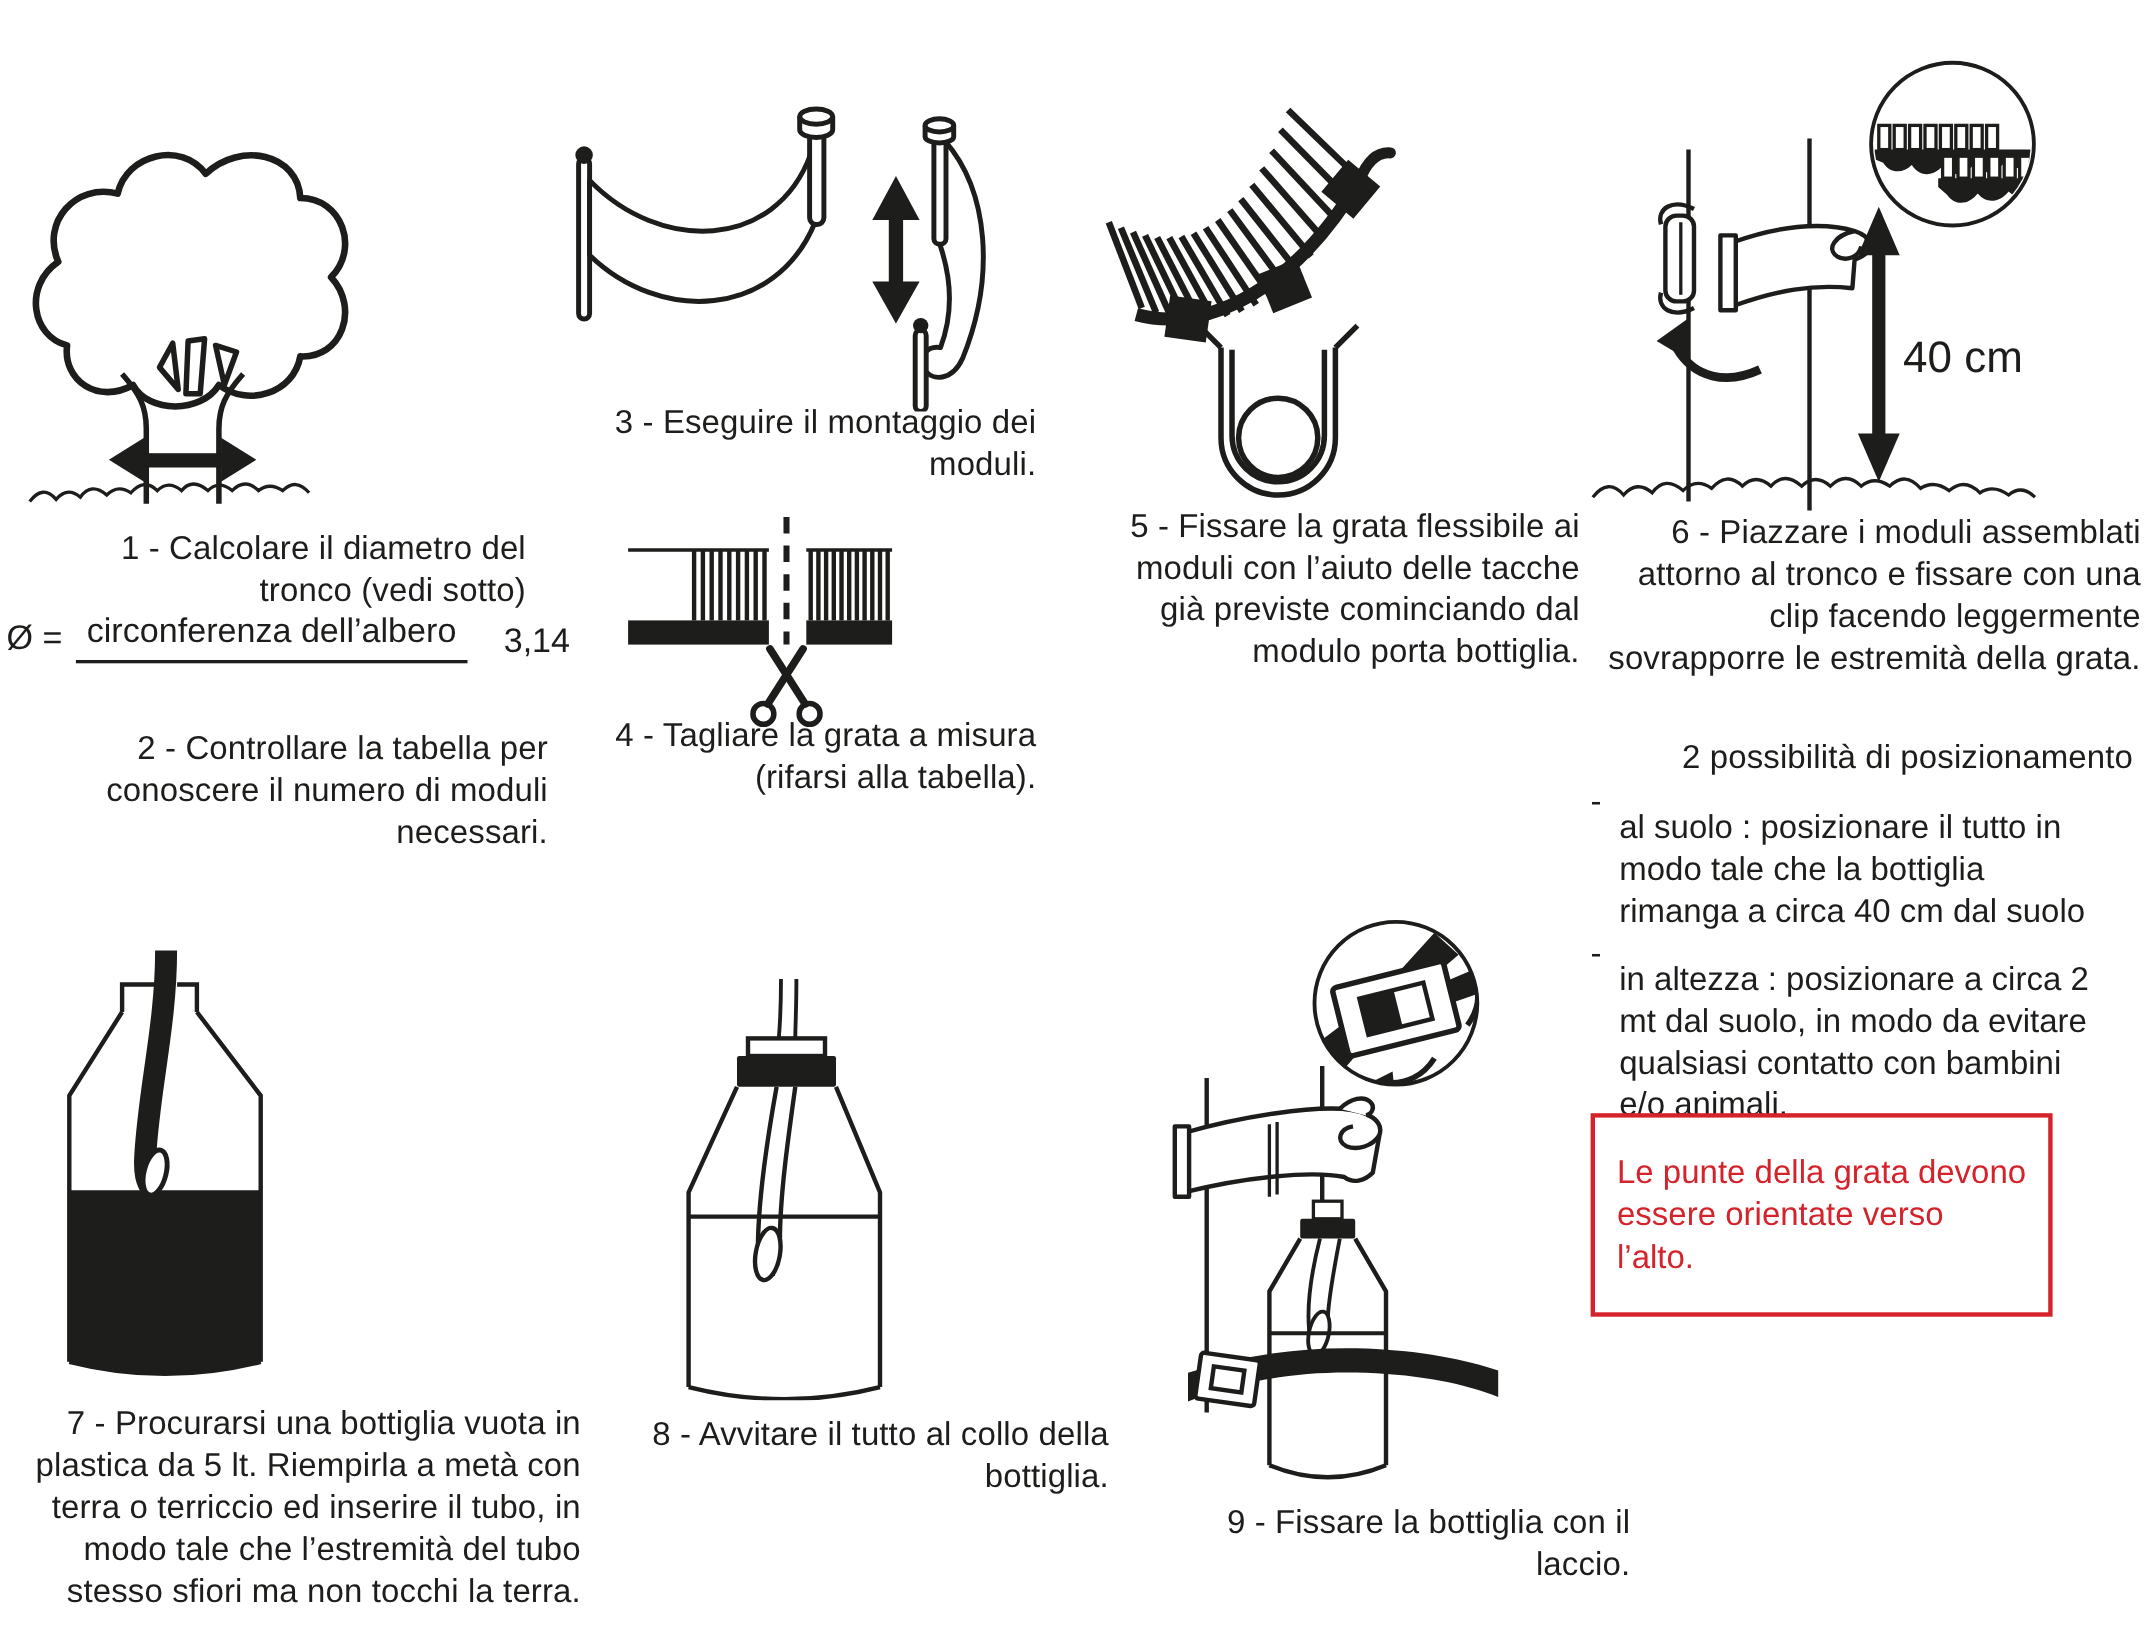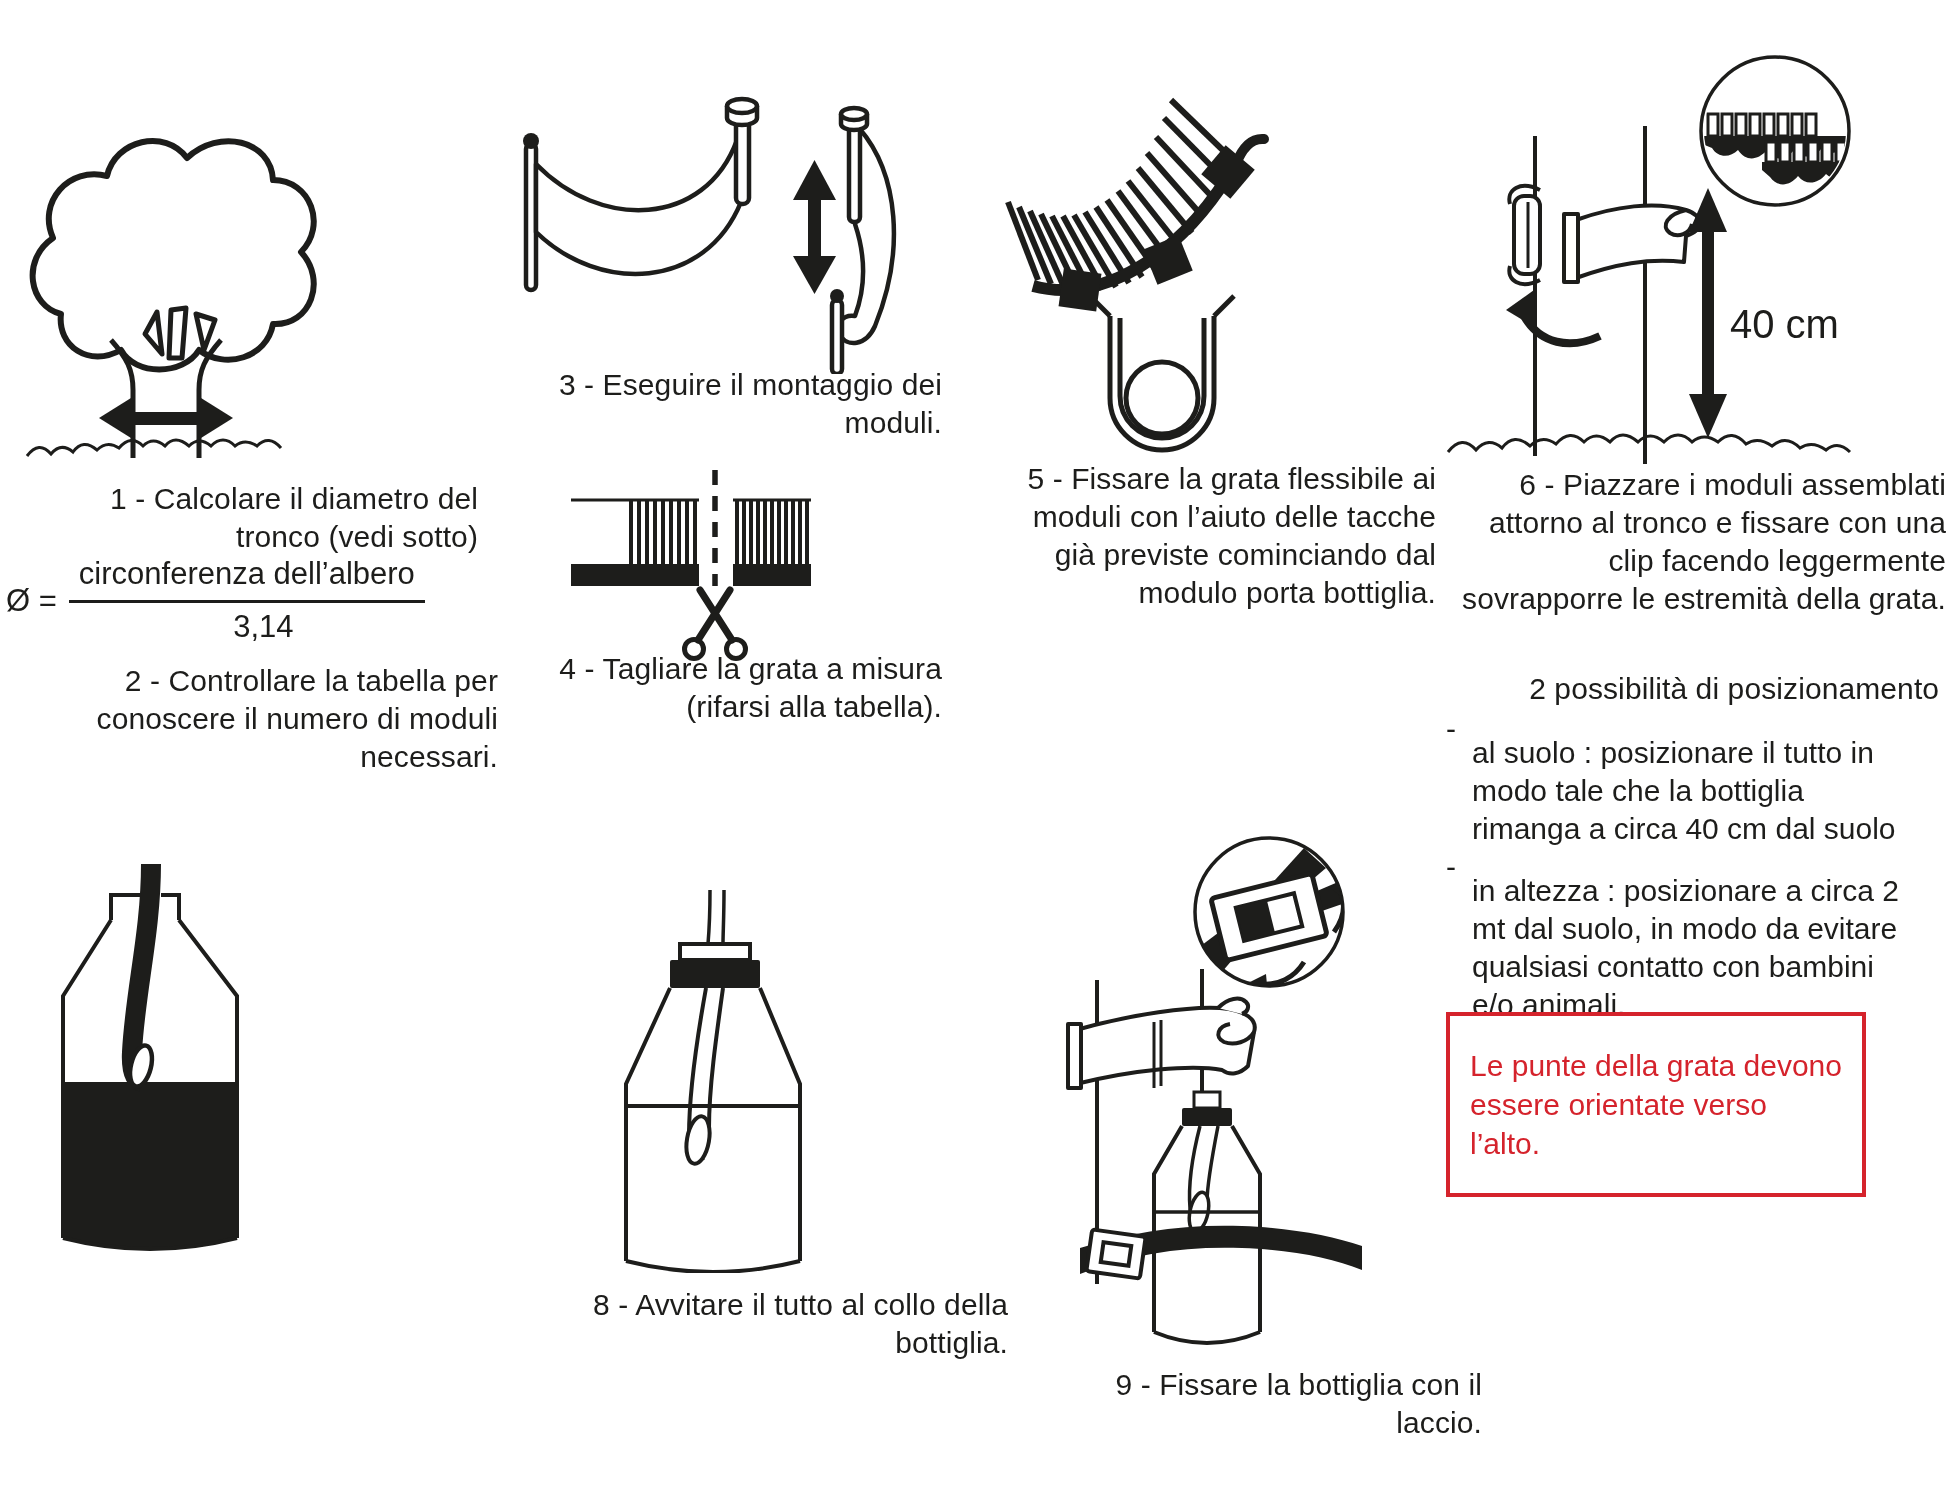--- a/index.html
+++ b/index.html
@@ -11,21 +11,21 @@
   .txt{
     position:absolute;margin:0;font-size:30px;line-height:38px;
     font-weight:500;letter-spacing:.1px;color:var(--ink,#1d1d1b);text-align:right;
   }
   .ill{position:absolute;}
   .formula{
     position:absolute;display:flex;align-items:center;
     font-size:31px;font-weight:500;
   }
   .fsym{padding-right:12px;}
-  .frac{display:inline-flex;flex-direction:column;align-items:center;}
+  .frac{display:inline-flex;flex-direction:row;align-items:center;}
   .num{padding:0 10px 8px;border-bottom:3px solid var(--ink,#1d1d1b);}
   .den{padding-top:6px;margin-left:33px;}
   .opts{position:absolute;font-size:30px;line-height:38px;font-weight:500;}
   .opt{display:flex;}
   .opt .marker{flex:0 0 26px;}
   .opt .optbody{flex:1;margin-top:24px;}
   .warning{
     position:absolute;border:4px solid var(--red,#d5232c);
     color:var(--red,#d5232c);padding:30px 20px;width:372px;
     font-size:30px;line-height:39px;font-weight:500;
@@ -250,20 +250,21 @@
     <ellipse cx="0" cy="0" rx="10" ry="21" transform="translate(86,204) rotate(14)" fill="#fff" stroke="currentColor" stroke-width="4.5"></ellipse>
     <g stroke="currentColor" stroke-width="4" fill="none">
       <path d="M56 58 L56 33 L86 33"></path>
       <path d="M124 58 L124 33 L106 33"></path>
       <path d="M56 58 L8 134 L8 376"></path>
       <path d="M124 58 L182 134 L182 376"></path>
       <path d="M8 376 Q95 398 182 376"></path>
     </g>
   </svg>
 
+  <p class="txt" style="left:18px;top:1276px;width:510px">7 - Procurarsi una bottiglia vuota in plastica da 5 lt. Riempirla a metà con terra o terriccio ed inserire il tubo, in modo tale che l’estremità del tubo stesso sfiori ma non tocchi la terra.</p>
 
   <svg class="ill" style="left:618px;top:888px" width="190" height="385" viewBox="0 0 190 385">
     <g stroke="currentColor" stroke-width="3.5" fill="none">
       <path d="M92 2 C92 30 91 44 90 56"></path>
       <path d="M106 2 C106 30 105 44 105 56"></path>
     </g>
     <rect x="62" y="56" width="70" height="16" stroke="currentColor" stroke-width="4" fill="#fff"></rect>
     <rect x="52" y="72" width="90" height="28" rx="2" fill="currentColor"></rect>
     <g stroke="currentColor" stroke-width="4" fill="none">
       <path d="M88 100 C79 150 71 205 71 248 C71 266 78 273 86 270"></path>

